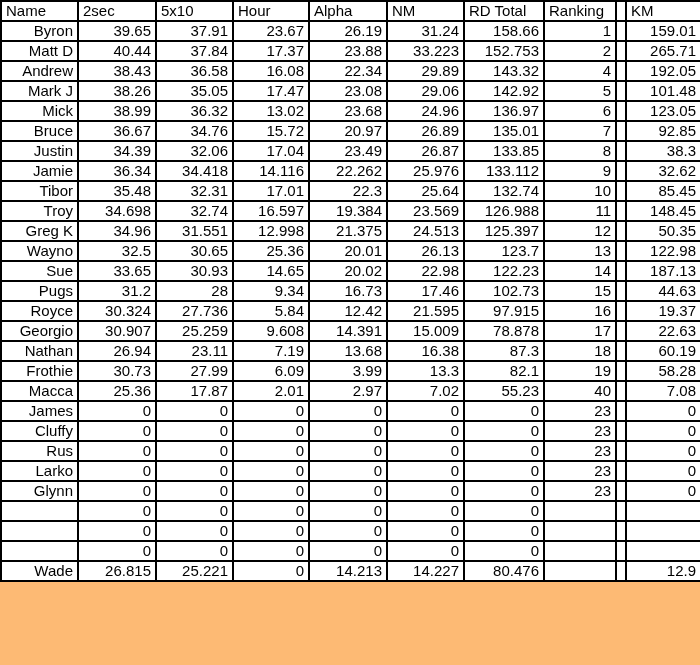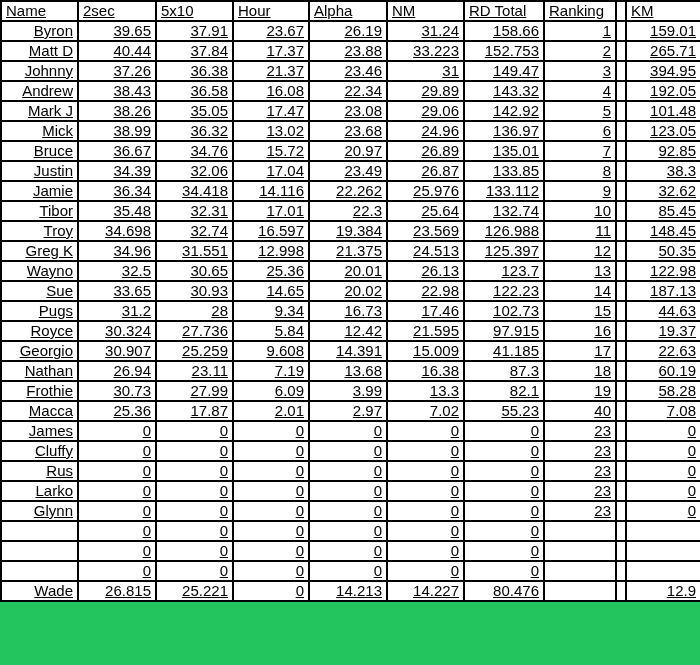--- a/index.html
+++ b/index.html
@@ -3,23 +3,22 @@
 <meta charset="utf-8">
 <style>
   html, body {
     margin: 0;
     padding: 0;
     background: #ffffff;
   }
   .sheet {
     width: 700px;
     height: 665px;
-    background: #22c55e;
+    background: #fdba74;
     overflow: hidden;
-    text-decoration: underline;
   }
   table.grid {
     border-collapse: collapse;
     table-layout: fixed;
     width: 700px;
     font-family: "Liberation Sans", sans-serif;
     font-size: 15px;
     color: #000000;
     border: 2px solid #000000;
   }
@@ -91,32 +90,20 @@
           <td class="right">37.84</td>
           <td class="right">17.37</td>
           <td class="right">23.88</td>
           <td class="right">33.223</td>
           <td class="right">152.753</td>
           <td class="right">2</td>
           <td class="spacer"></td>
           <td class="right">265.71</td>
         </tr>
         <tr>
-          <td class="left">Johnny</td>
-          <td class="right">37.26</td>
-          <td class="right">36.38</td>
-          <td class="right">21.37</td>
-          <td class="right">23.46</td>
-          <td class="right">31</td>
-          <td class="right">149.47</td>
-          <td class="right">3</td>
-          <td class="spacer"></td>
-          <td class="right">394.95</td>
-        </tr>
-        <tr>
           <td class="left">Andrew</td>
           <td class="right">38.43</td>
           <td class="right">36.58</td>
           <td class="right">16.08</td>
           <td class="right">22.34</td>
           <td class="right">29.89</td>
           <td class="right">143.32</td>
           <td class="right">4</td>
           <td class="spacer"></td>
           <td class="right">192.05</td>
@@ -265,21 +252,21 @@
           <td class="spacer"></td>
           <td class="right">19.37</td>
         </tr>
         <tr>
           <td class="left">Georgio</td>
           <td class="right">30.907</td>
           <td class="right">25.259</td>
           <td class="right">9.608</td>
           <td class="right">14.391</td>
           <td class="right">15.009</td>
-          <td class="right">41.185</td>
+          <td class="right">78.878</td>
           <td class="right">17</td>
           <td class="spacer"></td>
           <td class="right">22.63</td>
         </tr>
         <tr>
           <td class="left">Nathan</td>
           <td class="right">26.94</td>
           <td class="right">23.11</td>
           <td class="right">7.19</td>
           <td class="right">13.68</td>

